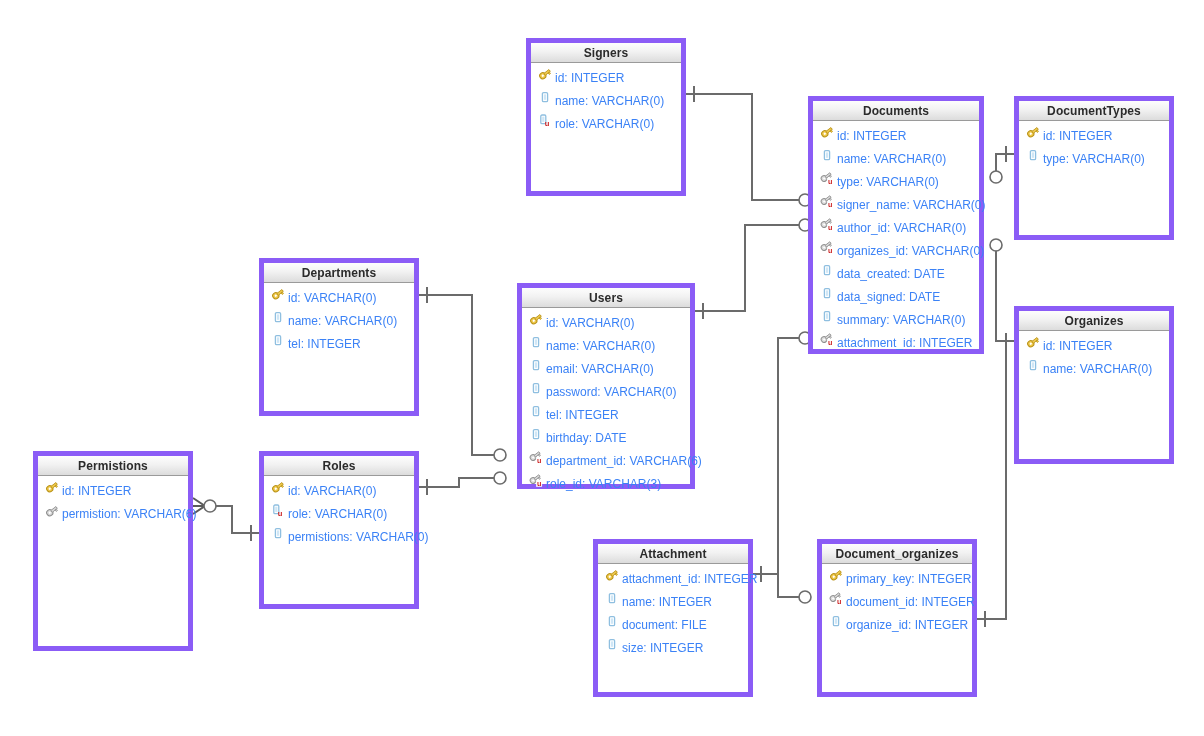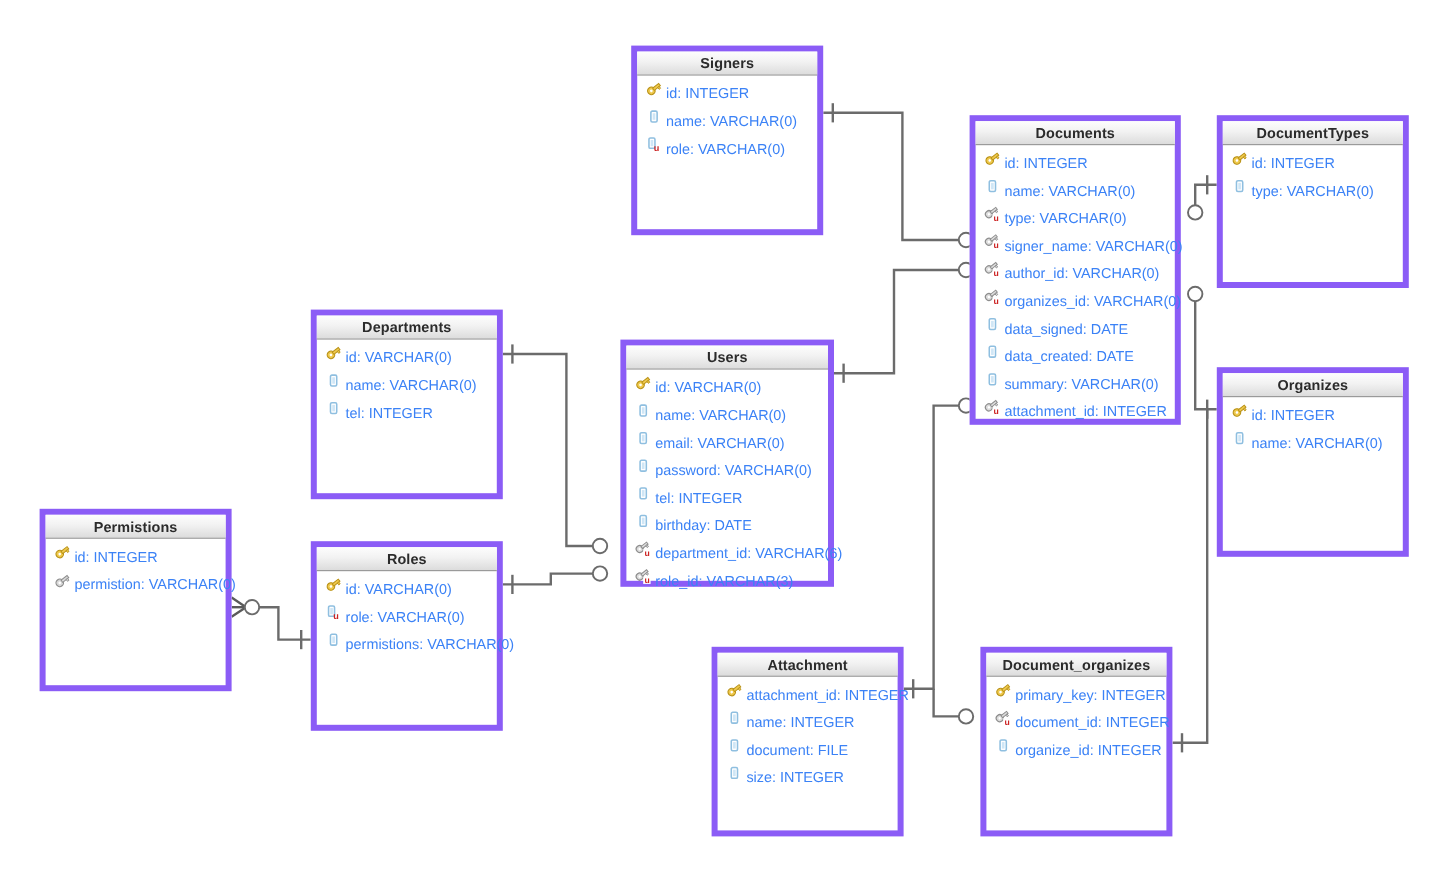--- a/index.html
+++ b/index.html
@@ -256,30 +256,30 @@
           </span>
           <span class="txt">organizes_id: VARCHAR(0)</span>
         </div>
         <div class="attr">
           <span class="ic col">
             <svg width="14" height="14" viewBox="0 0 14 14">
     <rect x="4.4" y="2.6" width="5.2" height="9.0" rx="1.2" fill="#ffffff" stroke="#8fbfe0" stroke-width="1.3"></rect>
     <rect x="5.9" y="4.4" width="2.2" height="5.4" fill="#cfe6f6"></rect>
   </svg>
           </span>
+          <span class="txt">data_created: DATE</span>
+        </div>
+        <div class="attr">
+          <span class="ic col">
+            <svg width="14" height="14" viewBox="0 0 14 14">
+    <rect x="4.4" y="2.6" width="5.2" height="9.0" rx="1.2" fill="#ffffff" stroke="#8fbfe0" stroke-width="1.3"></rect>
+    <rect x="5.9" y="4.4" width="2.2" height="5.4" fill="#cfe6f6"></rect>
+  </svg>
+          </span>
           <span class="txt">data_signed: DATE</span>
-        </div>
-        <div class="attr">
-          <span class="ic col">
-            <svg width="14" height="14" viewBox="0 0 14 14">
-    <rect x="4.4" y="2.6" width="5.2" height="9.0" rx="1.2" fill="#ffffff" stroke="#8fbfe0" stroke-width="1.3"></rect>
-    <rect x="5.9" y="4.4" width="2.2" height="5.4" fill="#cfe6f6"></rect>
-  </svg>
-          </span>
-          <span class="txt">data_created: DATE</span>
         </div>
         <div class="attr">
           <span class="ic col">
             <svg width="14" height="14" viewBox="0 0 14 14">
     <rect x="4.4" y="2.6" width="5.2" height="9.0" rx="1.2" fill="#ffffff" stroke="#8fbfe0" stroke-width="1.3"></rect>
     <rect x="5.9" y="4.4" width="2.2" height="5.4" fill="#cfe6f6"></rect>
   </svg>
           </span>
           <span class="txt">summary: VARCHAR(0)</span>
         </div>
@@ -476,21 +476,21 @@
       <rect x="9.2" y="7.0" width="1.4" height="1.9" fill="#dcdcdc" stroke="#8d8d8d" stroke-width="0.7"></rect>
     </g>
     <rect x="7.4" y="7.6" width="5.4" height="5.8" fill="#ffffff" stroke="#ffffff" stroke-width="0.6"></rect>
     <text x="8.0" y="13.0" font-family="Liberation Sans, sans-serif" font-size="7.2" font-weight="bold" fill="#cc2222">u</text>
   </svg>
           </span>
           <span class="txt">role_id: VARCHAR(3)</span>
         </div>
       </div>
     </div>
-    <div class="entity" style="left: 33px; top: 424px; width: 160px; height: 152px;">
+    <div class="entity" style="left: 33px; top: 451px; width: 160px; height: 200px;">
       <div class="entity-header">Permistions</div>
       <div class="entity-body">
         <div class="attr">
           <span class="ic pk">
             <svg width="14" height="14" viewBox="0 0 14 14">
     <g transform="rotate(-38 7 7)">
       <circle cx="4.2" cy="7" r="3.1" fill="#efc94c" stroke="#b99218" stroke-width="1"></circle>
       <circle cx="4.2" cy="7" r="1.1" fill="#ffffff"></circle>
       <rect x="6.4" y="5.9" width="6.4" height="2.3" fill="#efc94c" stroke="#b99218" stroke-width="0.8"></rect>
       <rect x="10.1" y="8.0" width="1.5" height="2.0" fill="#efc94c" stroke="#b99218" stroke-width="0.7"></rect>
@@ -501,21 +501,21 @@
         </div>
         <div class="attr">
           <span class="ic pk2"><svg width="14" height="14" viewBox="0 0 14 14">
     <g transform="rotate(-38 7 7)">
       <circle cx="4.2" cy="7" r="3.1" fill="#d8d8d8" stroke="#8d8d8d" stroke-width="1"></circle>
       <circle cx="4.2" cy="7" r="1.1" fill="#ffffff"></circle>
       <rect x="6.4" y="5.9" width="6.4" height="2.3" fill="#d8d8d8" stroke="#8d8d8d" stroke-width="0.8"></rect>
       <rect x="10.1" y="8.0" width="1.5" height="2.0" fill="#d8d8d8" stroke="#8d8d8d" stroke-width="0.7"></rect>
     </g>
   </svg></span>
-          <span class="txt">permistion: VARCHAR(0)</span>
+          <span class="txt">permistion: VARCHAR(6)</span>
         </div>
       </div>
     </div>
     <div class="entity" style="left: 259px; top: 451px; width: 160px; height: 158px;">
       <div class="entity-header">Roles</div>
       <div class="entity-body">
         <div class="attr">
           <span class="ic pk">
             <svg width="14" height="14" viewBox="0 0 14 14">
     <g transform="rotate(-38 7 7)">

